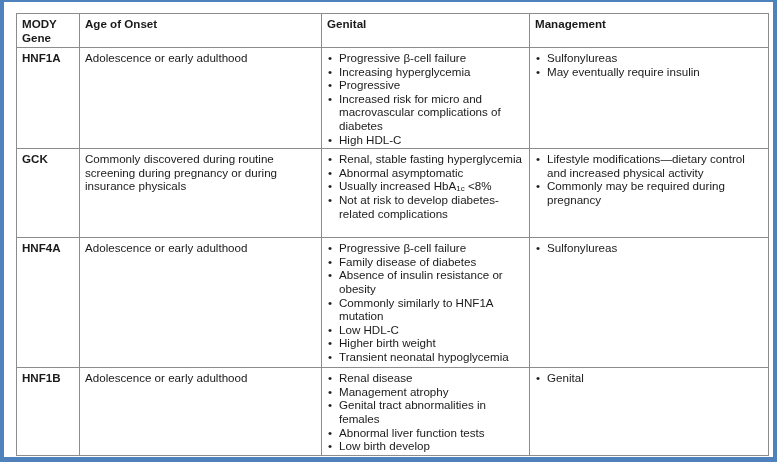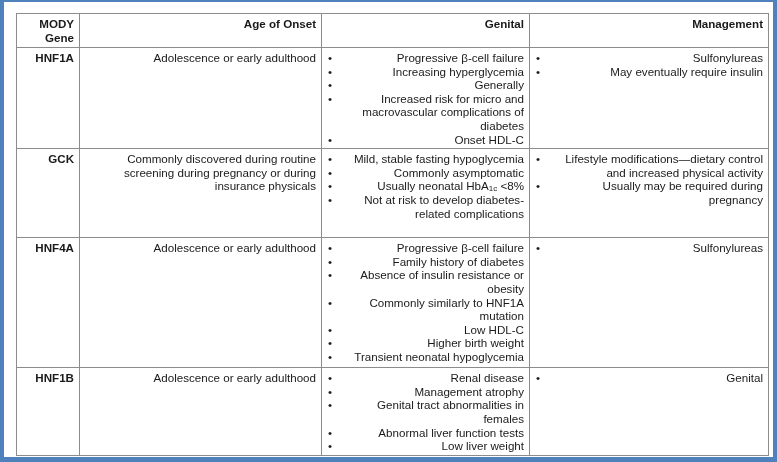--- a/index.html
+++ b/index.html
@@ -30,21 +30,21 @@
       border-collapse: collapse;
       font-family: "Liberation Sans", sans-serif;
       font-size: 11.6px;
       line-height: 13.6px;
       color: #1a1a1a;
       table-layout: fixed;
     }
     table.mody td, table.mody th {
       border: 1.5px solid #8c8c8c;
       vertical-align: top;
-      text-align: right;
+      text-align: left;
       padding: 3px 5px 2px 5px;
     }
     table.mody th {
       font-weight: bold;
     }
     .gene {
       font-weight: bold;
     }
     ul.bl {
       list-style: none;
@@ -91,59 +91,59 @@
       <th>Management</th>
     </tr>
 
     <tr class="h-r1">
       <td class="gene">HNF1A</td>
       <td>Adolescence or early adulthood</td>
       <td>
         <ul class="bl">
           <li>Progressive β-cell failure</li>
           <li>Increasing hyperglycemia</li>
-          <li>Generally</li>
+          <li>Progressive</li>
           <li>Increased risk for micro and macrovascular complications of diabetes</li>
-          <li>Onset HDL-C</li>
+          <li>High HDL-C</li>
         </ul>
       </td>
       <td>
         <ul class="bl">
           <li>Sulfonylureas</li>
           <li>May eventually require insulin</li>
         </ul>
       </td>
     </tr>
 
     <tr class="h-r2">
       <td class="gene">GCK</td>
       <td>Commonly discovered during routine screening during pregnancy or during insurance physicals</td>
       <td>
         <ul class="bl">
-          <li>Mild, stable fasting hypoglycemia</li>
-          <li>Commonly asymptomatic</li>
-          <li><span>Usually neonatal HbA</span><sub class="s">1c</sub><span> &lt;8%</span></li>
+          <li>Renal, stable fasting hyperglycemia</li>
+          <li>Abnormal asymptomatic</li>
+          <li><span>Usually increased HbA</span><sub class="s">1c</sub><span> &lt;8%</span></li>
           <li>Not at risk to develop diabetes-related complications</li>
         </ul>
       </td>
       <td>
         <ul class="bl">
           <li>Lifestyle modifications—dietary control and increased physical activity</li>
-          <li>Usually may be required during pregnancy</li>
+          <li>Commonly may be required during pregnancy</li>
         </ul>
       </td>
     </tr>
 
     <tr class="h-r3">
       <td class="gene">HNF4A</td>
       <td>Adolescence or early adulthood</td>
       <td>
         <ul class="bl">
           <li>Progressive β-cell failure</li>
-          <li>Family history of diabetes</li>
+          <li>Family disease of diabetes</li>
           <li>Absence of insulin resistance or obesity</li>
           <li>Commonly similarly to HNF1A mutation</li>
           <li>Low HDL-C</li>
           <li>Higher birth weight</li>
           <li>Transient neonatal hypoglycemia</li>
         </ul>
       </td>
       <td>
         <ul class="bl">
           <li>Sulfonylureas</li>
@@ -153,21 +153,21 @@
 
     <tr class="h-r4">
       <td class="gene">HNF1B</td>
       <td>Adolescence or early adulthood</td>
       <td>
         <ul class="bl">
           <li>Renal disease</li>
           <li>Management atrophy</li>
           <li>Genital tract abnormalities in females</li>
           <li>Abnormal liver function tests</li>
-          <li>Low liver weight</li>
+          <li>Low birth develop</li>
         </ul>
       </td>
       <td>
         <ul class="bl">
           <li>Genital</li>
         </ul>
       </td>
     </tr>
   </tbody>
     </table>

